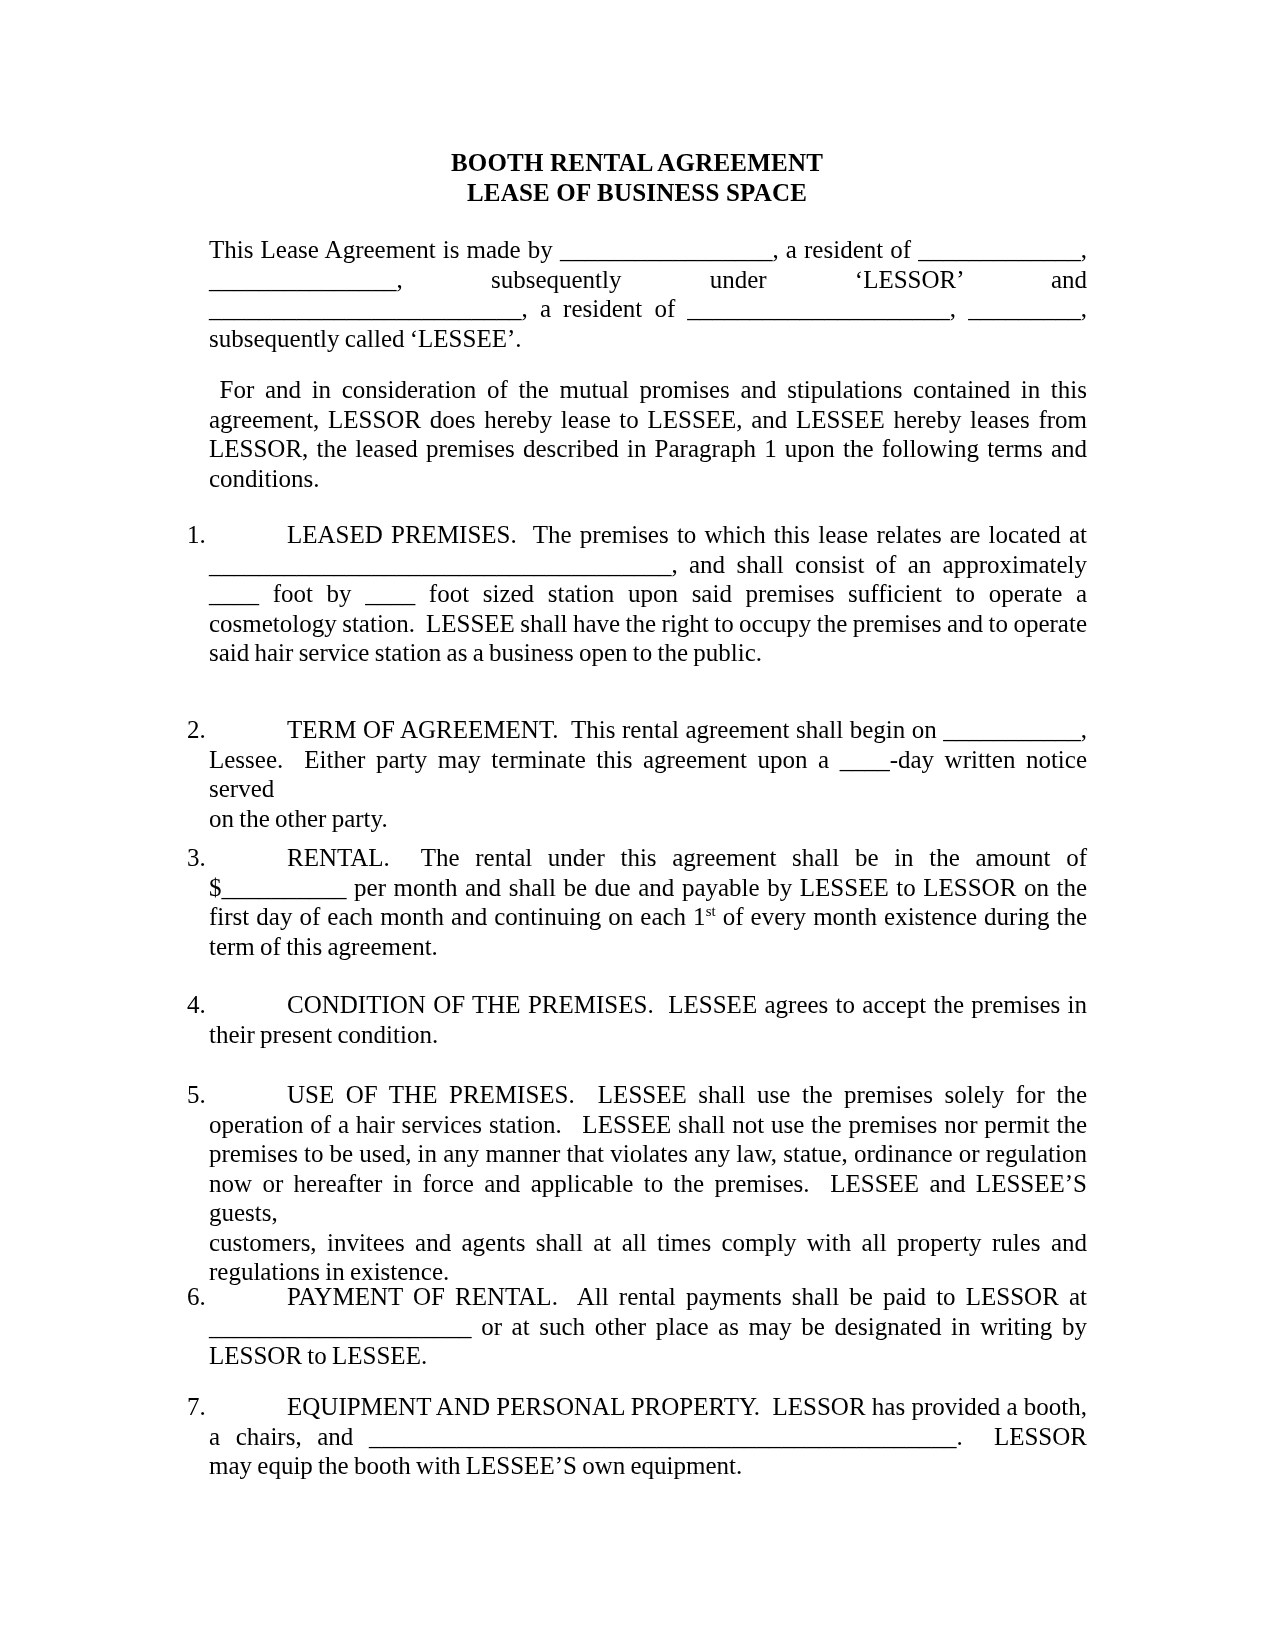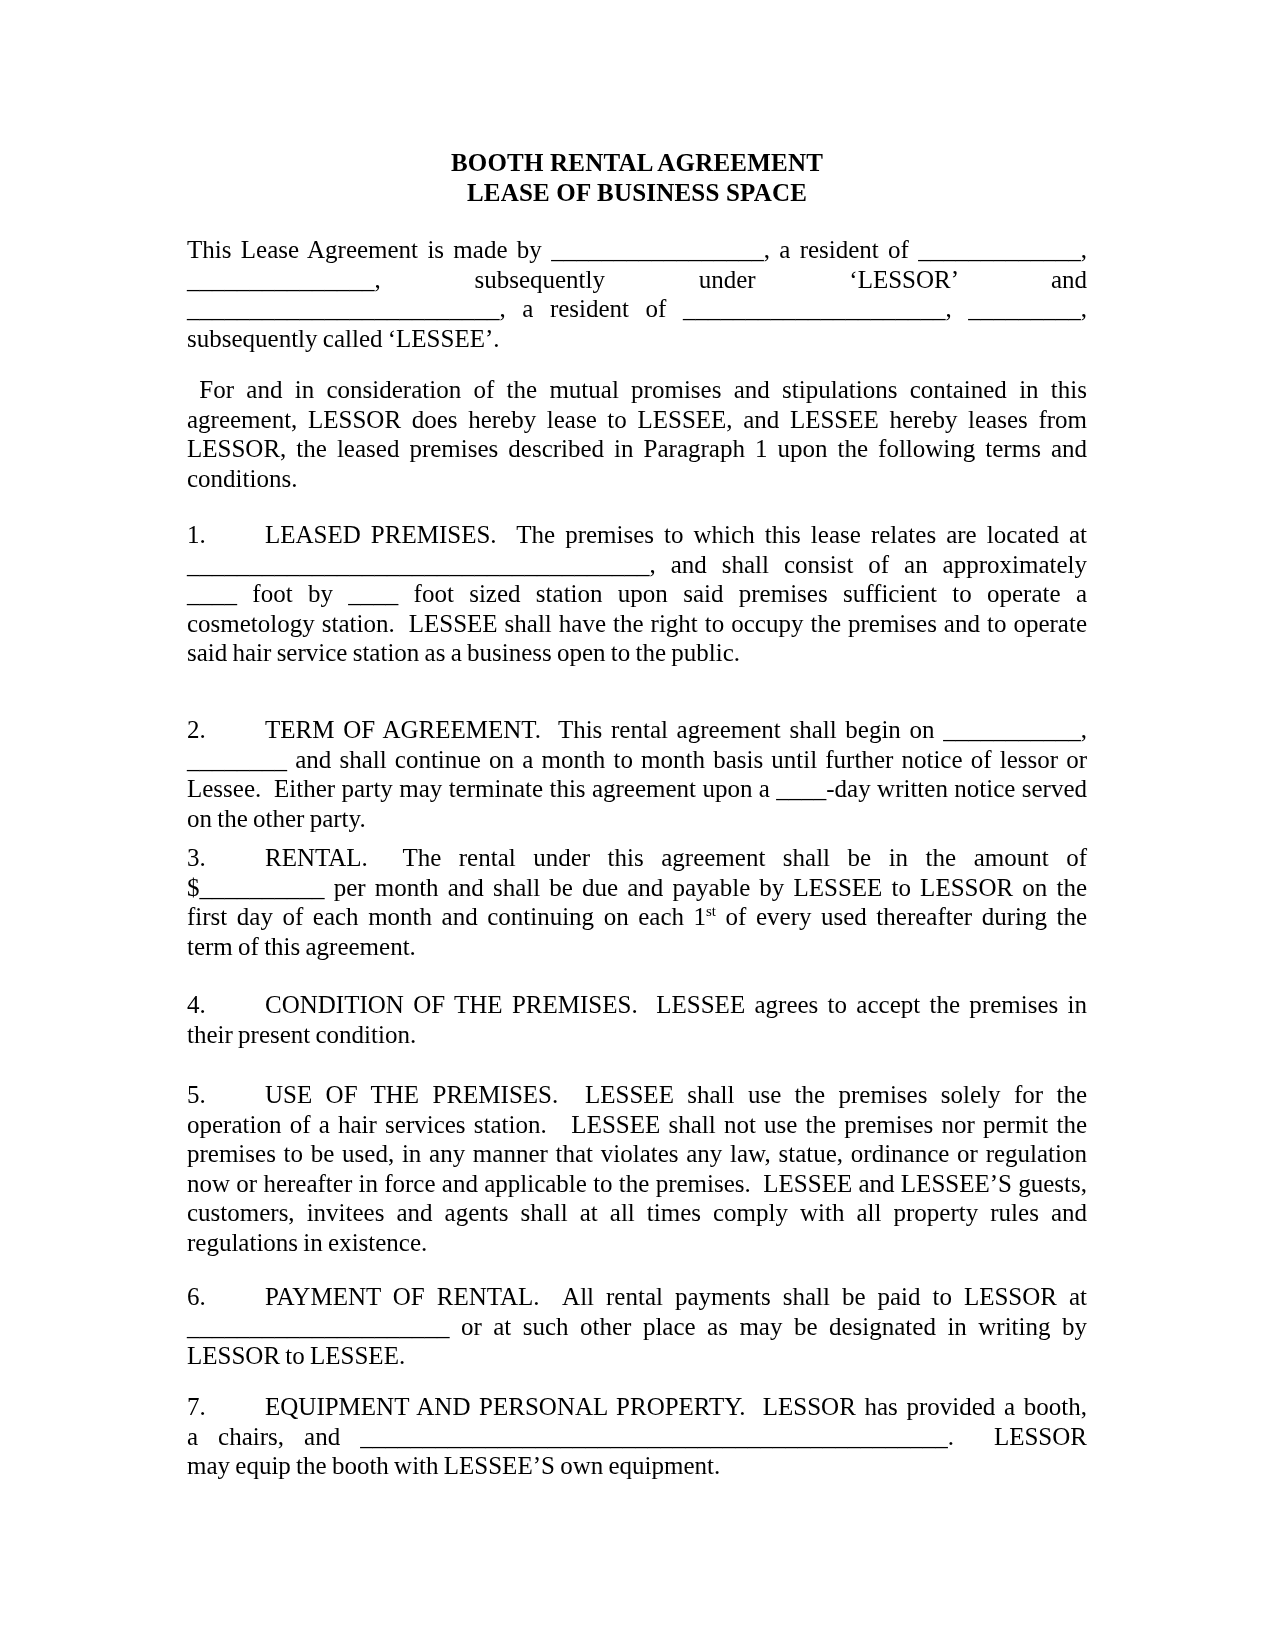--- a/index.html
+++ b/index.html
@@ -36,20 +36,21 @@
   .para .num {
     position: absolute;
     left: 0;
     top: 0;
   }
   .line {
     text-align: justify;
     text-align-last: justify;
     white-space: pre-wrap;
     word-spacing: -1px;
+    margin-left: 22px;
   }
   .line.last {
     text-align: right;
     text-align-last: left;
   }
   .line.first {
     padding-left: 78px;
   }
   sup {
     font-size: 60%;
@@ -92,32 +93,31 @@
         <div class="line"><span>____ foot by ____ foot sized station upon said premises sufficient to operate a</span></div>
         <div class="line"><span>cosmetology station.  LESSEE shall have the right to occupy the premises and to operate</span></div>
         <div class="line last"><span>said hair service station as a business open to the public.</span></div>
       </div>
   </div>
 
   <div class="para" style="top:715px">
     <span class="num">2.</span>
     <div>
         <div class="line first"><span>TERM OF AGREEMENT.  This rental agreement shall begin on ___________,</span></div>
-        <div class="line"><span>________ and shall continue on a month to month basis until further notice of lessor or</span></div>
         <div class="line"><span>Lessee.  Either party may terminate this agreement upon a ____-day written notice served</span></div>
         <div class="line last"><span>on the other party.</span></div>
       </div>
   </div>
 
   <div class="para" style="top:843px">
     <span class="num">3.</span>
     <div>
         <div class="line first"><span>RENTAL.  The rental under this agreement shall be in the amount of</span></div>
         <div class="line"><span>$__________ per month and shall be due and payable by LESSEE to LESSOR on the</span></div>
-        <div class="line"><span>first day of each month and continuing on each 1</span><sup>st</sup><span> of every used thereafter during the</span></div>
+        <div class="line"><span>first day of each month and continuing on each 1</span><sup>st</sup><span> of every month existence during the</span></div>
         <div class="line last"><span>term of this agreement.</span></div>
       </div>
   </div>
 
   <div class="para" style="top:990px">
     <span class="num">4.</span>
     <div>
         <div class="line first"><span>CONDITION OF THE PREMISES.  LESSEE agrees to accept the premises in</span></div>
         <div class="line last"><span>their present condition.</span></div>
       </div>

